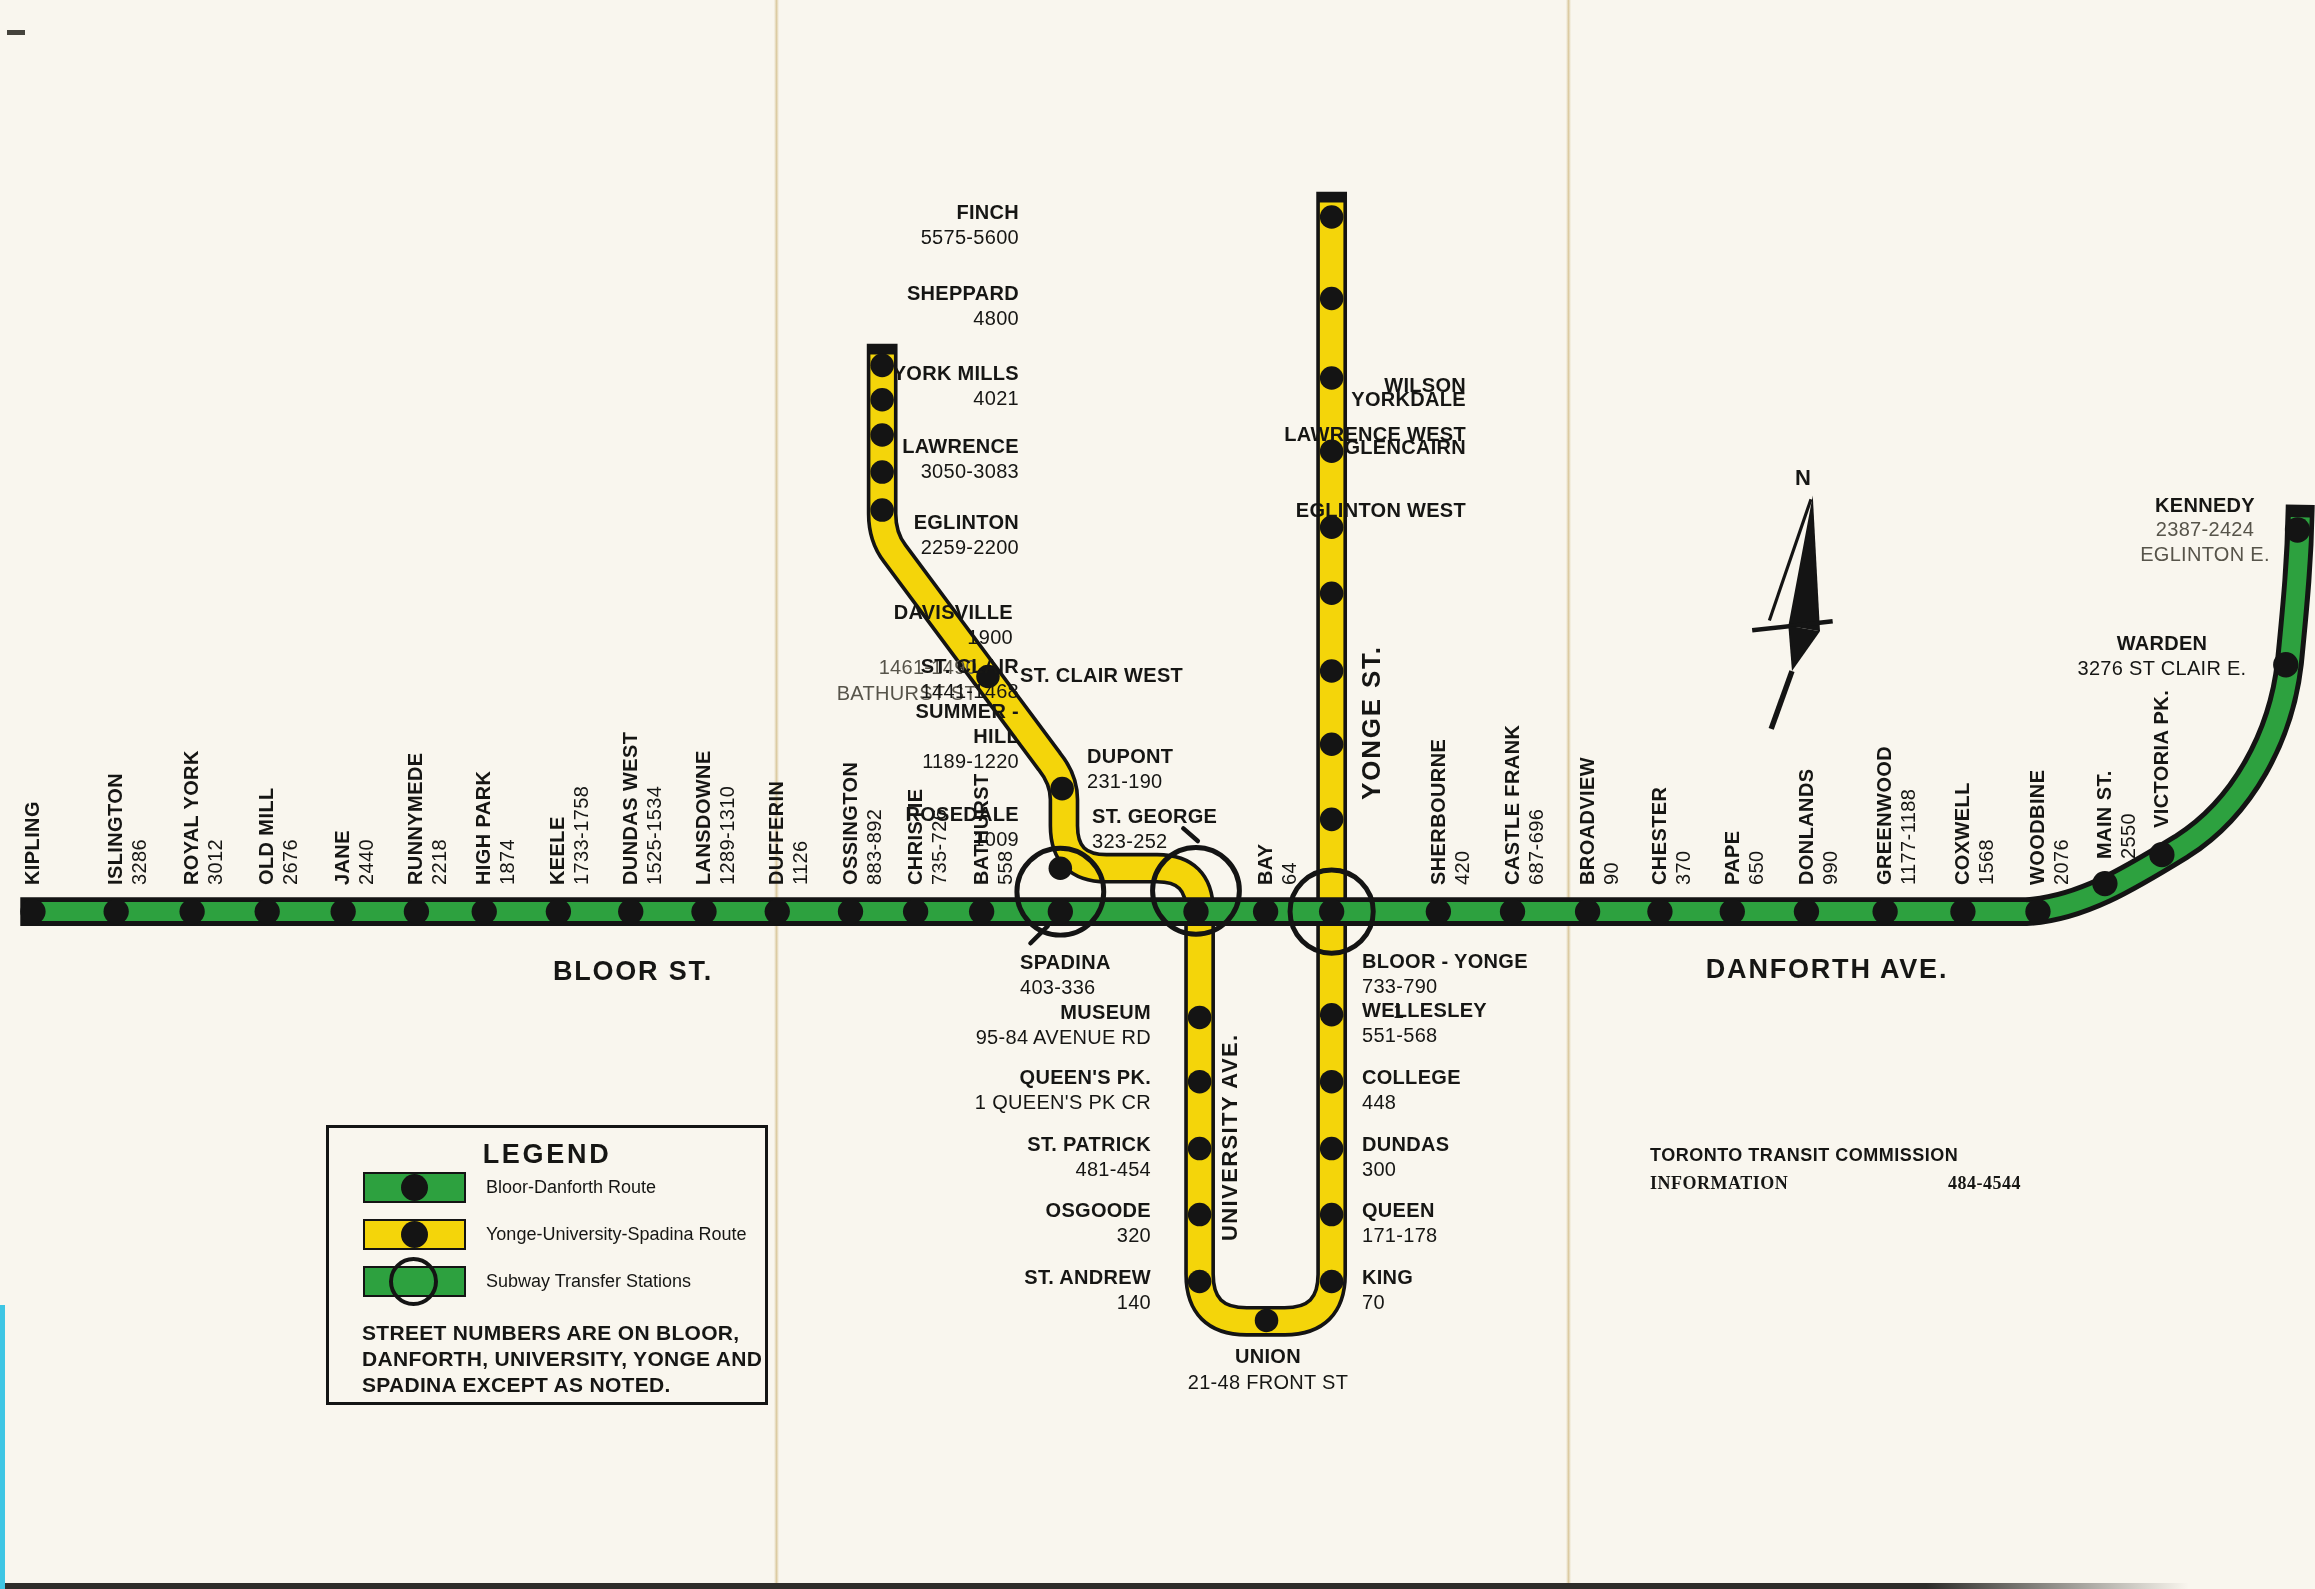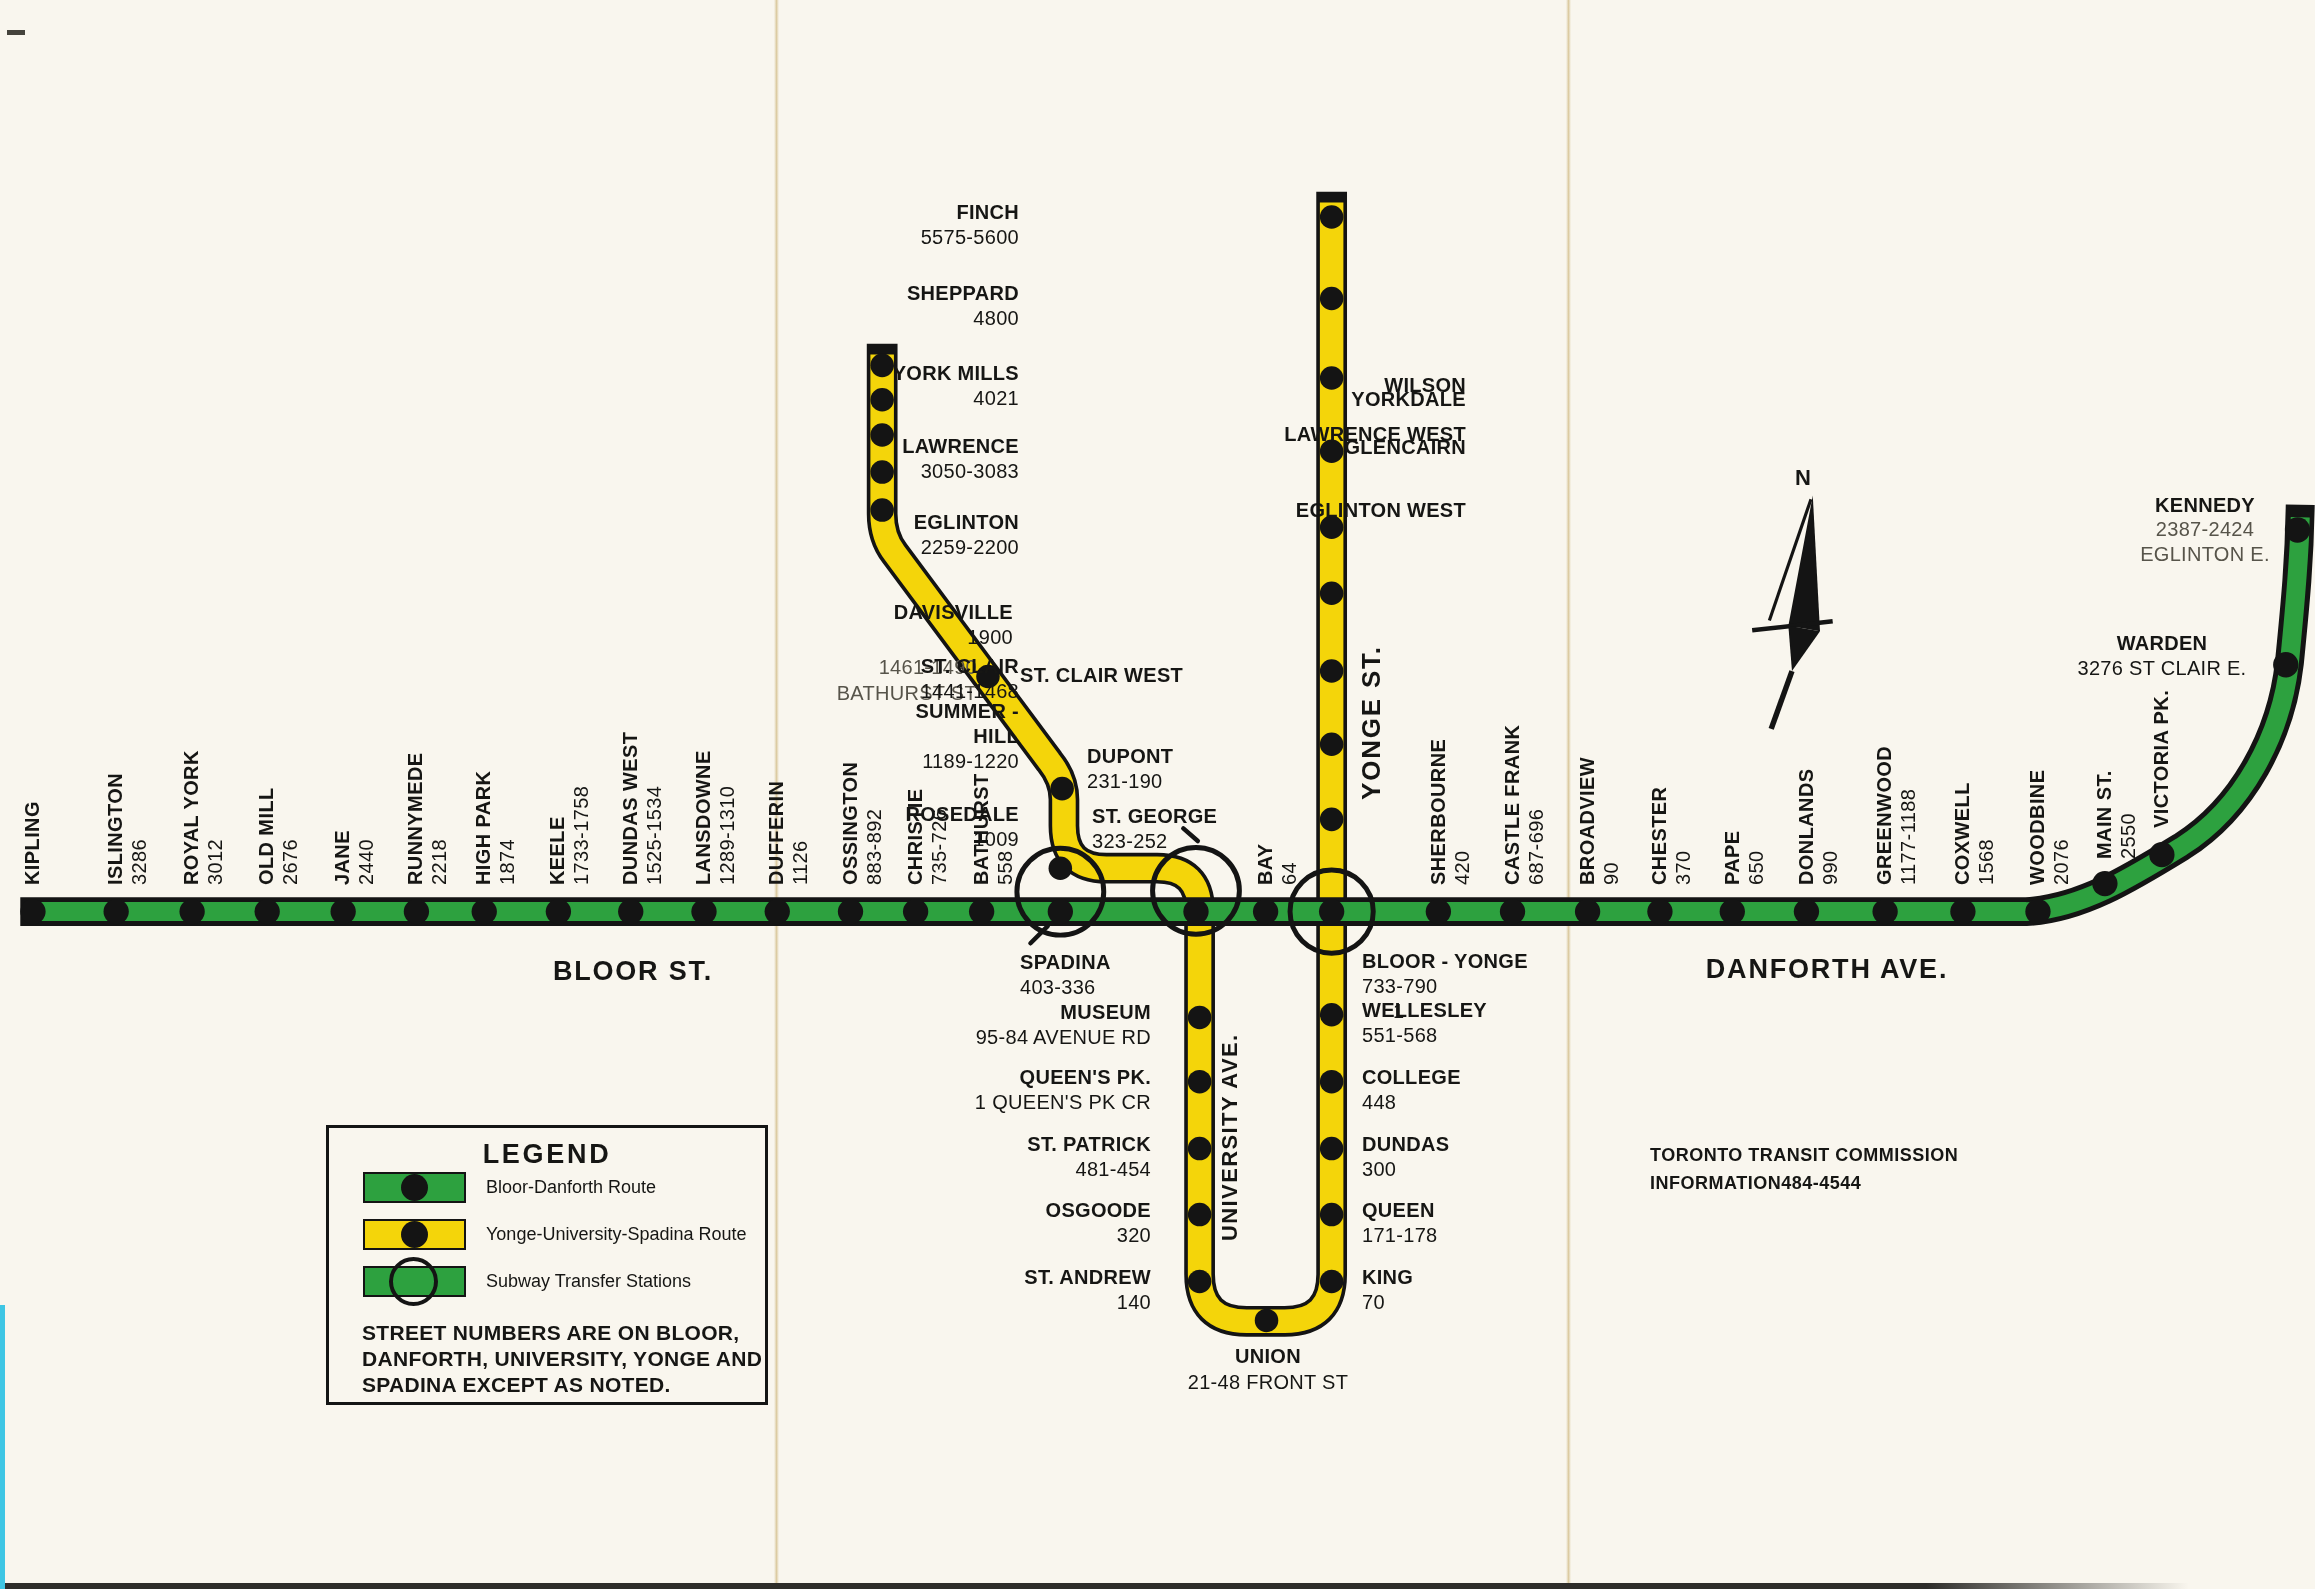--- a/index.html
+++ b/index.html
@@ -27,21 +27,21 @@
   #legend .ltitle{position:absolute;left:0;right:0;top:11px;text-align:center;font-weight:bold;font-size:27px;letter-spacing:2.7px;}
   .lrow{position:absolute;left:34px;display:flex;align-items:center;}
   .lbar{position:relative;width:103px;height:31px;border:2.7px solid #141414;box-sizing:border-box;}
   .lbar.g{background:#2da13f;} .lbar.y{background:#f4d50a;}
   .ldot{position:absolute;left:36px;top:50%;width:27px;height:27px;margin-top:-13.6px;border-radius:50%;background:#141414;}
   .lcirc{position:absolute;left:23.5px;top:50%;width:49px;height:49px;margin-top:-24.4px;border-radius:50%;border:4.5px solid #141414;box-sizing:border-box;}
   .llabel{margin-left:20px;font-size:18px;}
   #legend .note{position:absolute;left:33px;top:192px;font-weight:bold;font-size:21px;line-height:26px;letter-spacing:0.3px;}
   
   #info{position:absolute;left:1650px;top:1141px;width:371px;font-weight:bold;font-size:18px;line-height:28px;letter-spacing:0.5px;}
-  #info .row2{display:flex;justify-content:flex-start;}
+  #info .row2{display:flex;justify-content:space-between;font-family:Liberation Serif, serif;}
   
   .crease{position:absolute;top:0;width:5.4px;height:1589px;background:linear-gradient(90deg,rgba(196,168,100,0) 0%,rgba(196,168,100,.55) 50%,rgba(196,168,100,0) 100%);}
   #edge-bottom{position:absolute;left:0;bottom:0;width:2189px;height:6.3px;background:linear-gradient(90deg,#2e2d2a 0%,#2e2d2a 88%,rgba(46,45,42,0) 100%);}
   #edge-cyan{position:absolute;left:0;top:1305px;width:4.5px;height:284px;background:#3fc6e4;}
   #corner-dash{position:absolute;left:7.2px;top:30px;width:18px;height:4.5px;background:#45433c;}
 </style>
 </head>
 <body>
 
 <div id="page">

